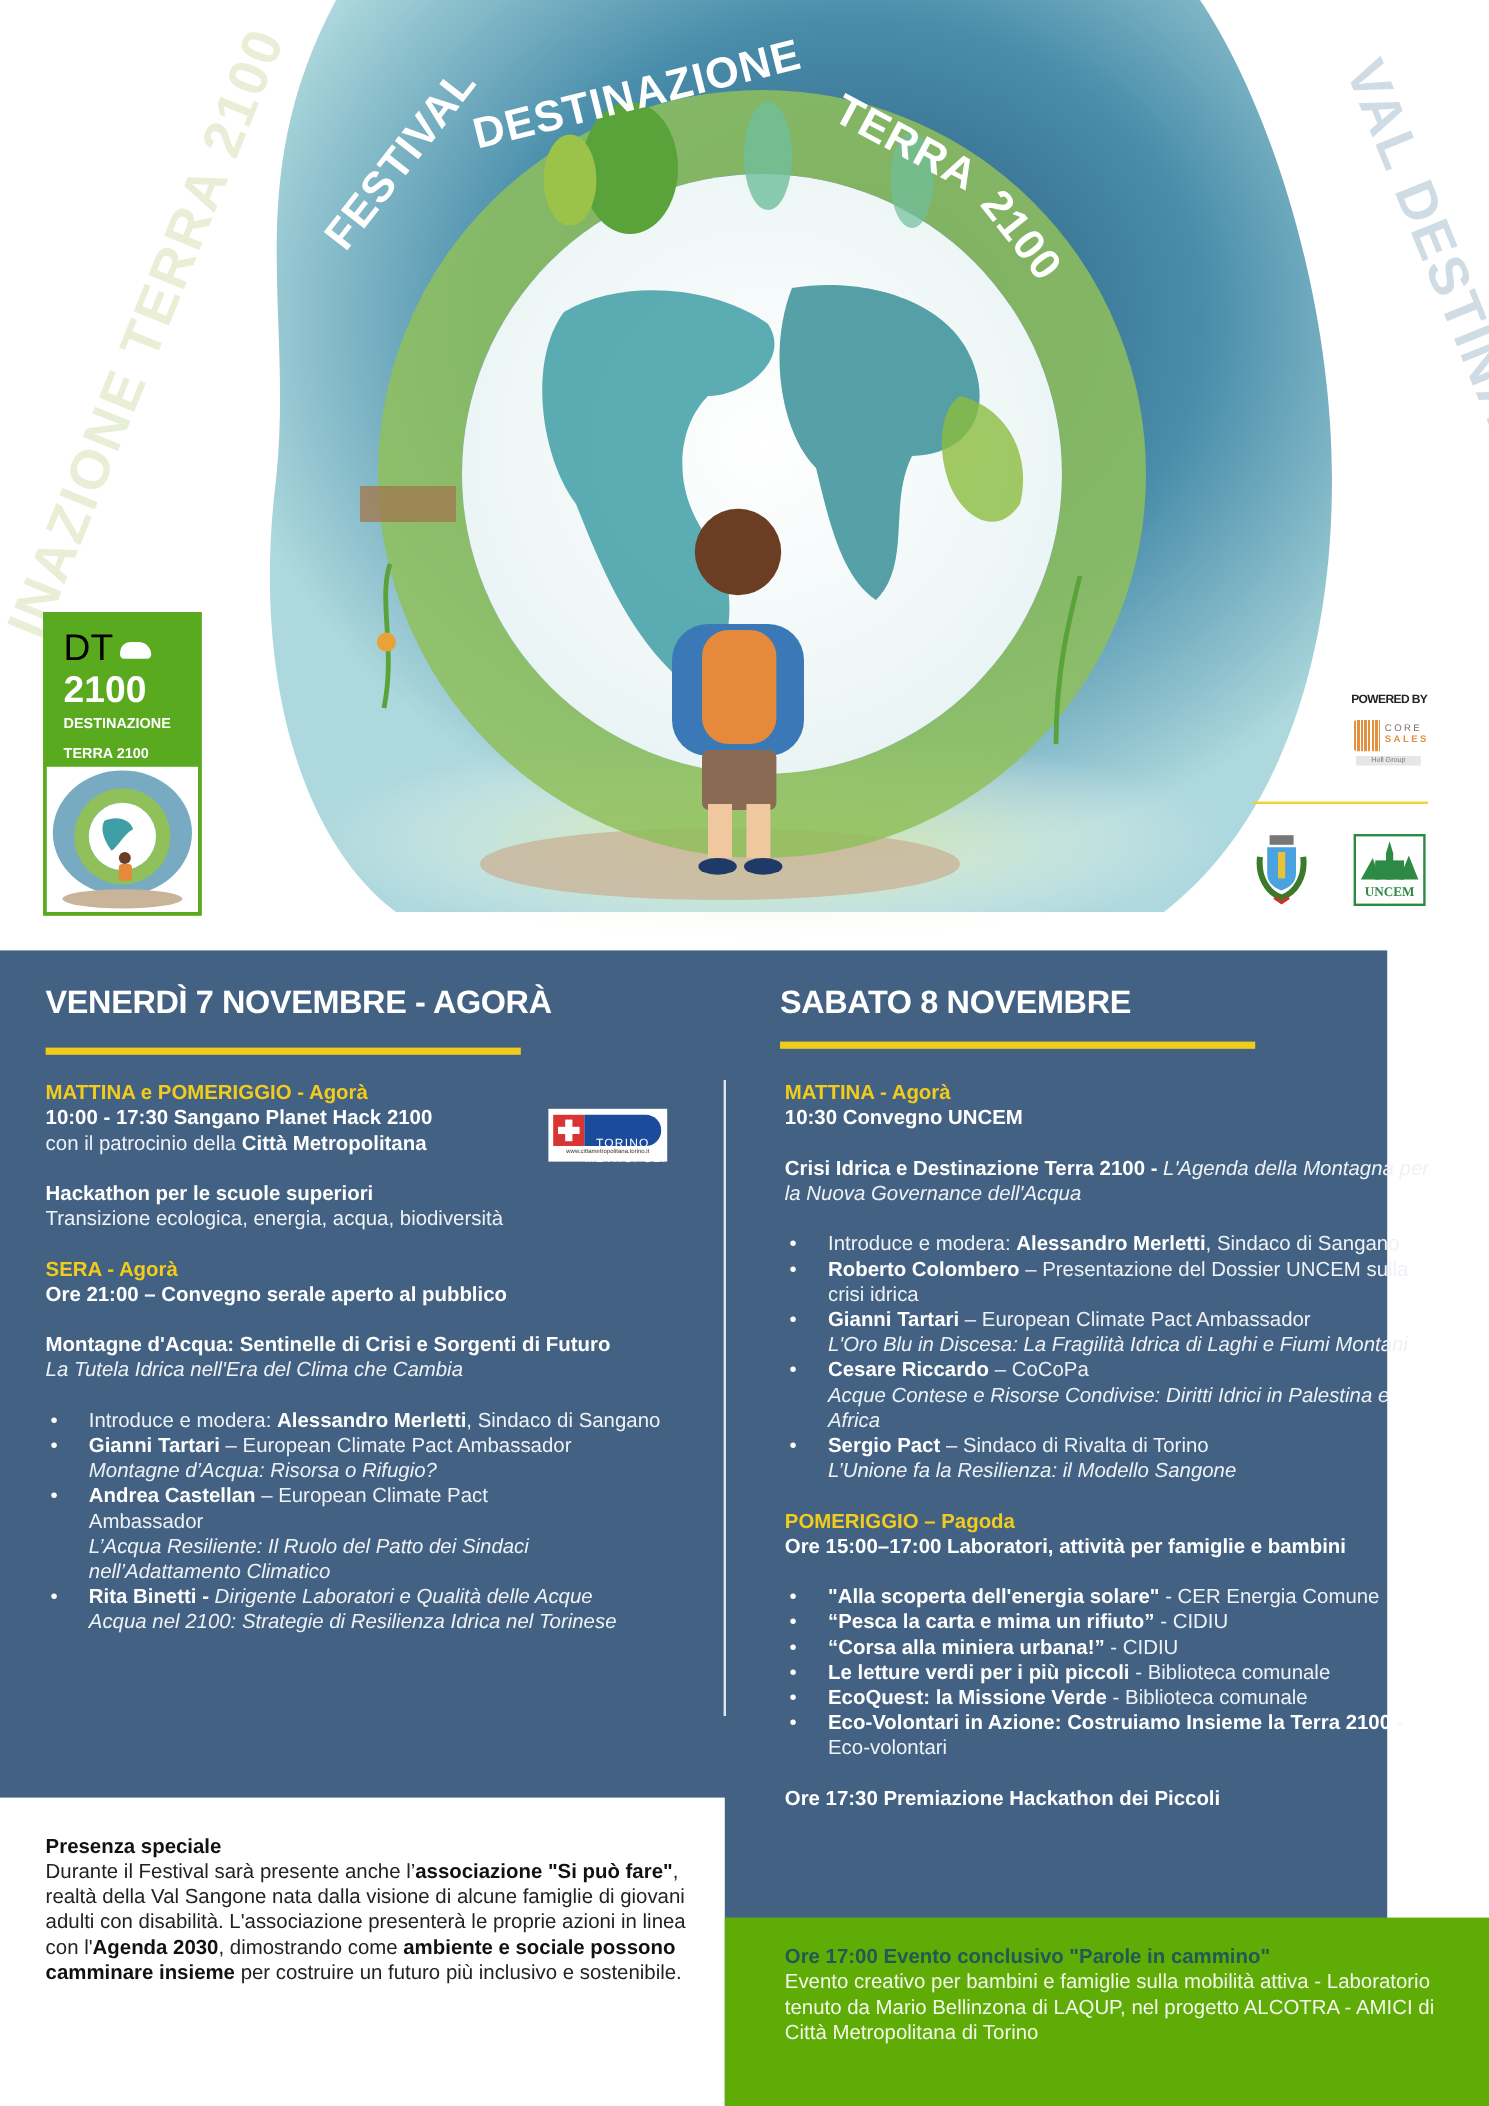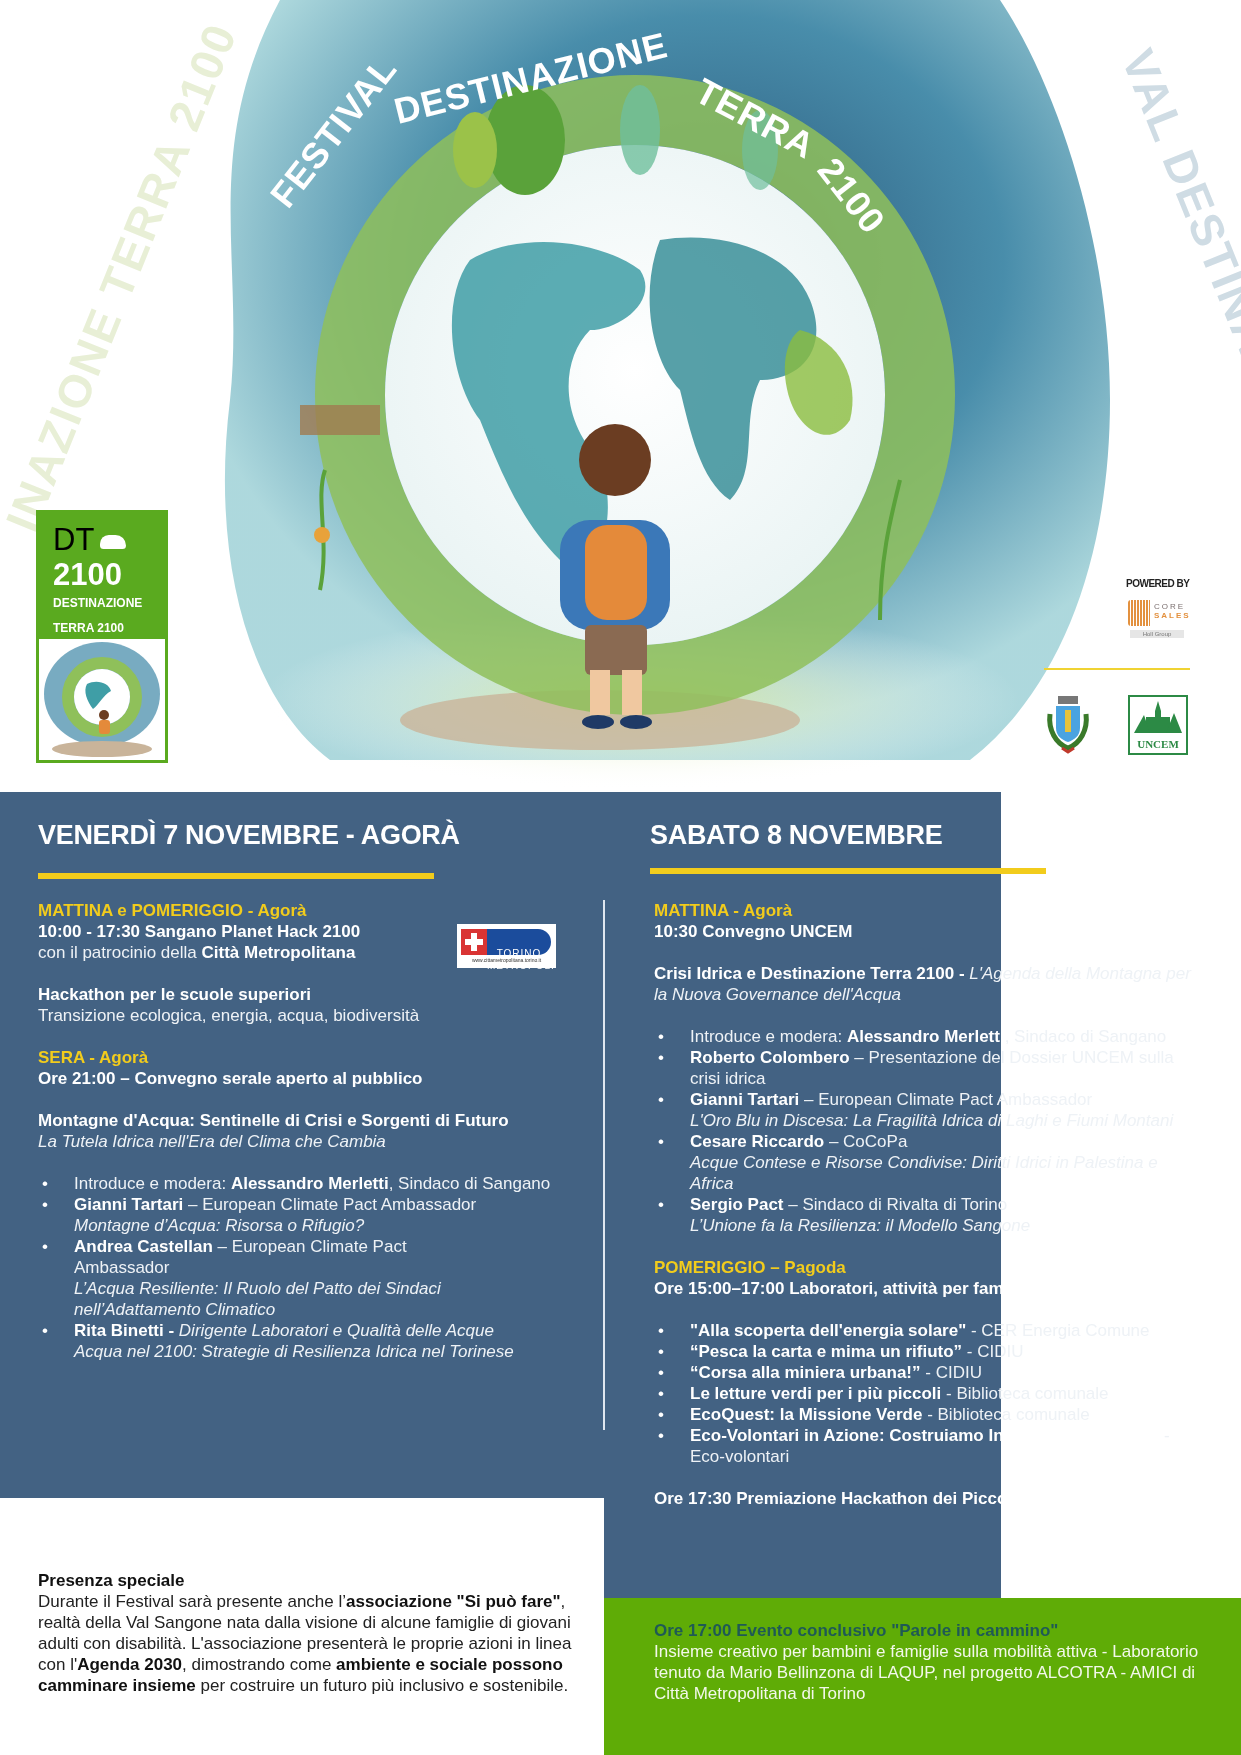--- a/index.html
+++ b/index.html
@@ -26,21 +26,21 @@
   .core-sales .cs-core { position: absolute; left: 26px; top: 4px; font-size: 8px; letter-spacing: 2px; color: #7b6f6f; }
   .core-sales .cs-sales { position: absolute; left: 26px; top: 13px; font-size: 8px; font-weight: bold; letter-spacing: 2px; color: #e3913f; }
   .core-sales .cs-group { position: absolute; left: 2px; top: 32px; width: 54px; height: 8px; background: #e6e6e6; font-size: 6px; color: #777; text-align: center; line-height: 8px; }
   .partner-line { position: absolute; left: 1044px; top: 668px; width: 146px; height: 2px; background: #f0d332; }
 
   .crest { position: absolute; left: 1044px; top: 694px; width: 48px; height: 60px; }
   .uncem { position: absolute; left: 1128px; top: 695px; width: 60px; height: 60px; border: 2px solid #2c8a45; background: #fff; }
   .uncem .u-label { position: absolute; bottom: 3px; left: 0; width: 100%; text-align: center; font-family: "Liberation Serif", serif; font-weight: bold; font-size: 11px; color: #2c8a45; }
 
   
-  .program { position: absolute; left: 0; top: 792px; width: 1001px; height: 963px; background: #436283; }
+  .program { position: absolute; left: 0; top: 792px; width: 1156px; height: 963px; background: #436283; }
   .col-title { position: absolute; font-size: 27px; font-weight: bold; color: #fff; letter-spacing: -0.3px; }
   .underline { position: absolute; height: 6px; background: #f2cc1c; }
   .vdivider { position: absolute; left: 603px; top: 108px; width: 2px; height: 530px; background: #dfe6ef; }
 
   .block { position: absolute; font-size: 17px; line-height: 21px; color: #fff; }
   .block .yellow { color: #f2cc1c; font-weight: bold; }
   .block .b { font-weight: bold; }
   .block .light { font-weight: normal; color: #eef2f6; }
   .block .it { font-style: italic; color: #eef2f6; }
   .gap { height: 21px; }
@@ -51,21 +51,21 @@
   .torino-logo { position: absolute; left: 457px; top: 132px; width: 99px; height: 44px; background: #fff; }
   .torino-logo .tl-flag { position: absolute; left: 4px; top: 5px; width: 26px; height: 26px; background: #d93434; }
   .torino-logo .tl-flag::before { content: ""; position: absolute; left: 10px; top: 4px; width: 6px; height: 18px; background: #fff; }
   .torino-logo .tl-flag::after { content: ""; position: absolute; left: 4px; top: 10px; width: 18px; height: 6px; background: #fff; }
   .torino-logo .tl-pill { position: absolute; left: 30px; top: 5px; width: 64px; height: 26px; background: #1b4c9c; border-radius: 0 14px 14px 0; color: #fff; font-size: 10px; line-height: 12px; text-align: center; padding-top: 19px; letter-spacing: 1px; }
   .torino-logo .tl-url { position: absolute; left: 2px; top: 33px; width: 95px; font-size: 5px; color: #333; text-align: center; }
 
   
   .special { position: absolute; left: 0; top: 1498px; width: 604px; height: 257px; background: #ffffff; color: #222; }
   .special .s-inner { position: absolute; left: 38px; top: 30px; width: 540px; font-size: 17px; line-height: 21px; }
-  .special .s-title { font-weight: bold; color: #111; margin-top: 42px; }
+  .special .s-title { font-weight: bold; color: #111; }
   .special .b { font-weight: bold; color: #111; }
 
   .closing { position: absolute; left: 604px; top: 1598px; width: 637px; height: 157px; background: #5fac06; }
   .closing .c-inner { position: absolute; left: 50px; top: 22px; width: 570px; font-size: 17px; line-height: 21px; }
   .closing .c-title { font-weight: bold; color: #1f5a55; }
   .closing .c-text { color: #f3f8ea; }
 </style>
 </head>
 <body>
 
@@ -255,15 +255,15 @@
 <div class="special">
   <div class="s-inner">
     <div class="s-title">Presenza speciale</div>
     <div><span>Durante il Festival sarà presente anche l’</span><span class="b">associazione "Si può fare"</span><span>, realtà della Val Sangone nata dalla visione di alcune famiglie di giovani adulti con disabilità. L'associazione presenterà le proprie azioni in linea con l'</span><span class="b">Agenda 2030</span><span>, dimostrando come </span><span class="b">ambiente e sociale possono camminare insieme</span><span> per costruire un futuro più inclusivo e sostenibile.</span></div>
   </div>
 </div>
 
 <div class="closing">
   <div class="c-inner">
     <div class="c-title">Ore 17:00 Evento conclusivo "Parole in cammino"</div>
-    <div class="c-text">Insieme creativo per bambini e famiglie sulla mobilità attiva - Laboratorio tenuto da Mario Bellinzona di LAQUP, nel progetto ALCOTRA - AMICI di Città Metropolitana di Torino</div>
+    <div class="c-text">Evento creativo per bambini e famiglie sulla mobilità attiva - Laboratorio tenuto da Mario Bellinzona di LAQUP, nel progetto ALCOTRA - AMICI di Città Metropolitana di Torino</div>
   </div>
 </div>
 
 </body></html>

